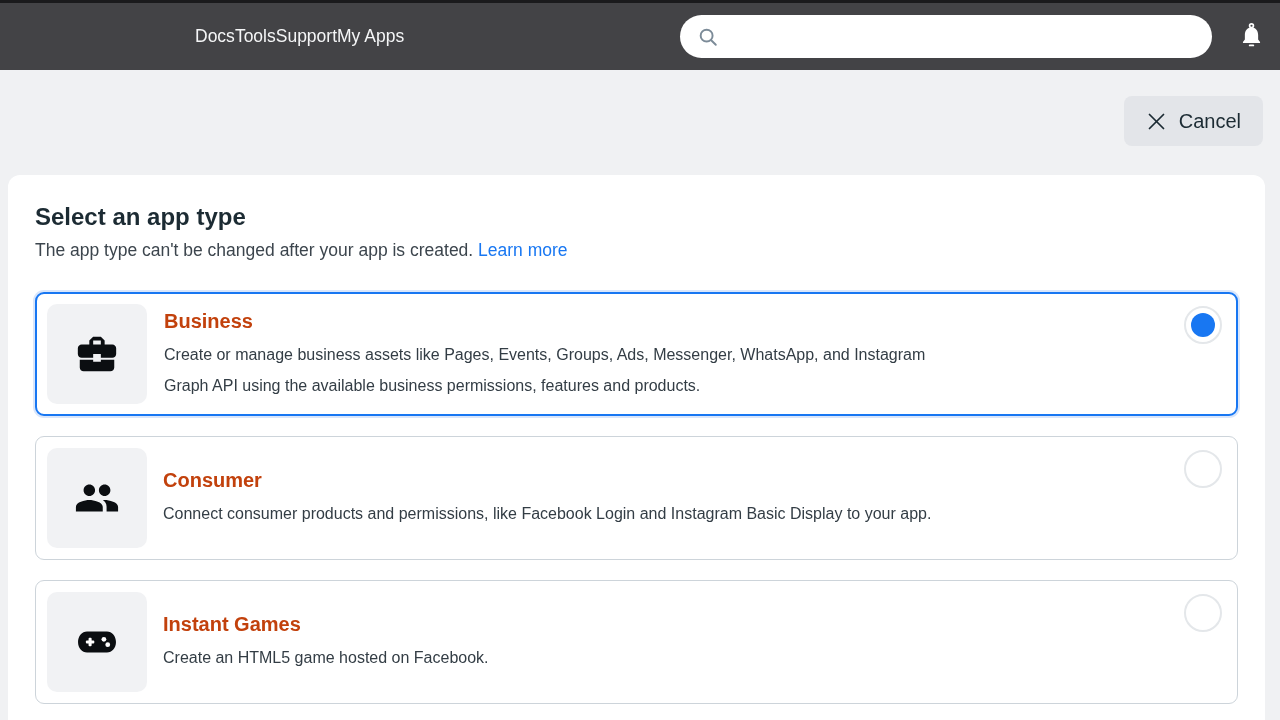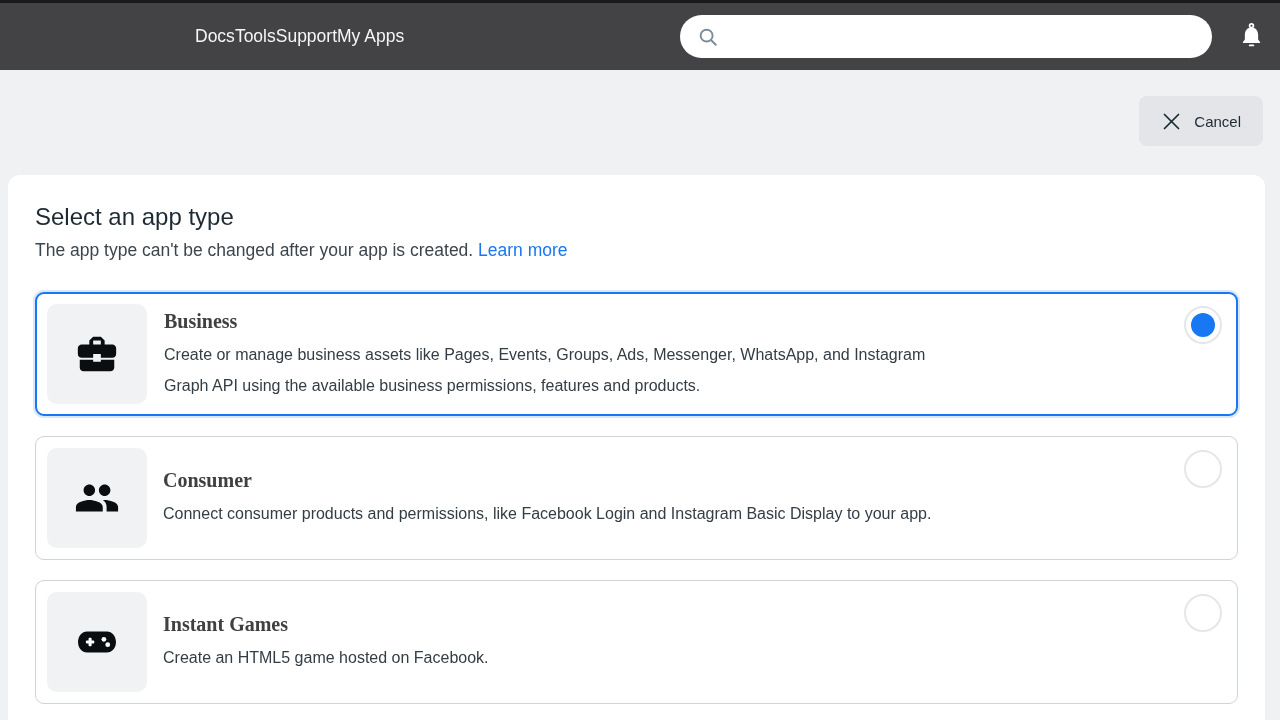--- a/index.html
+++ b/index.html
@@ -49,33 +49,33 @@
     cursor: pointer;
   }
 
   
   .cancel-btn {
     position: absolute; right: 17px; top: 96px;
     height: 50px; padding: 0 22px;
     background: #e3e5e9; border-radius: 8px; border: none;
     display: flex; align-items: center; gap: 12px;
     font-family: "Liberation Sans", sans-serif;
-    font-size: 15px; color: #1c2b33; cursor: pointer;
+    font-size: 20px; color: #1c2b33; cursor: pointer;
   }
 
   
   .panel {
     position: absolute; left: 8px; top: 175px;
     width: 1257px; height: 545px;
     background: #ffffff;
     border-radius: 12px 12px 0 0;
     padding: 27px 27px 0 27px;
   }
   .panel-title {
-    margin: 0; font-size: 24px; font-weight: normal;
+    margin: 0; font-size: 24px; font-weight: bold;
     color: #1c2b33; line-height: 29px;
   }
   .panel-subtitle {
     margin-top: 8px; font-size: 17.5px; color: #3c454d; line-height: 23px;
   }
   .learn-more { color: #1877f2; cursor: pointer; text-decoration: none; }
 
   .options { margin-top: 30px; }
 
   
@@ -95,21 +95,21 @@
     background: #f1f2f4; border-radius: 10px;
     display: flex; align-items: center; justify-content: center;
   }
   .option-card.selected .icon-tile { left: 10px; top: 10px; }
   .card-content {
     margin-left: 127px; padding-right: 135px;
     height: 100%;
     display: flex; flex-direction: column; justify-content: center;
   }
   .card-title {
-    font-size: 20px; font-weight: bold; color: #404040; line-height: 26px; font-family: Liberation Serif, serif;
+    font-size: 20px; font-weight: bold; color: #c2410c; line-height: 26px;
   }
   .card-desc {
     margin-top: 5px; font-size: 16px; line-height: 31px;
     color: #333d45; white-space: pre-line;
   }
   .radio {
     position: absolute; right: 15px; top: 13px;
     width: 38px; height: 38px; border-radius: 50%;
     border: 2px solid #e4e7ea; background: #ffffff;
   }

